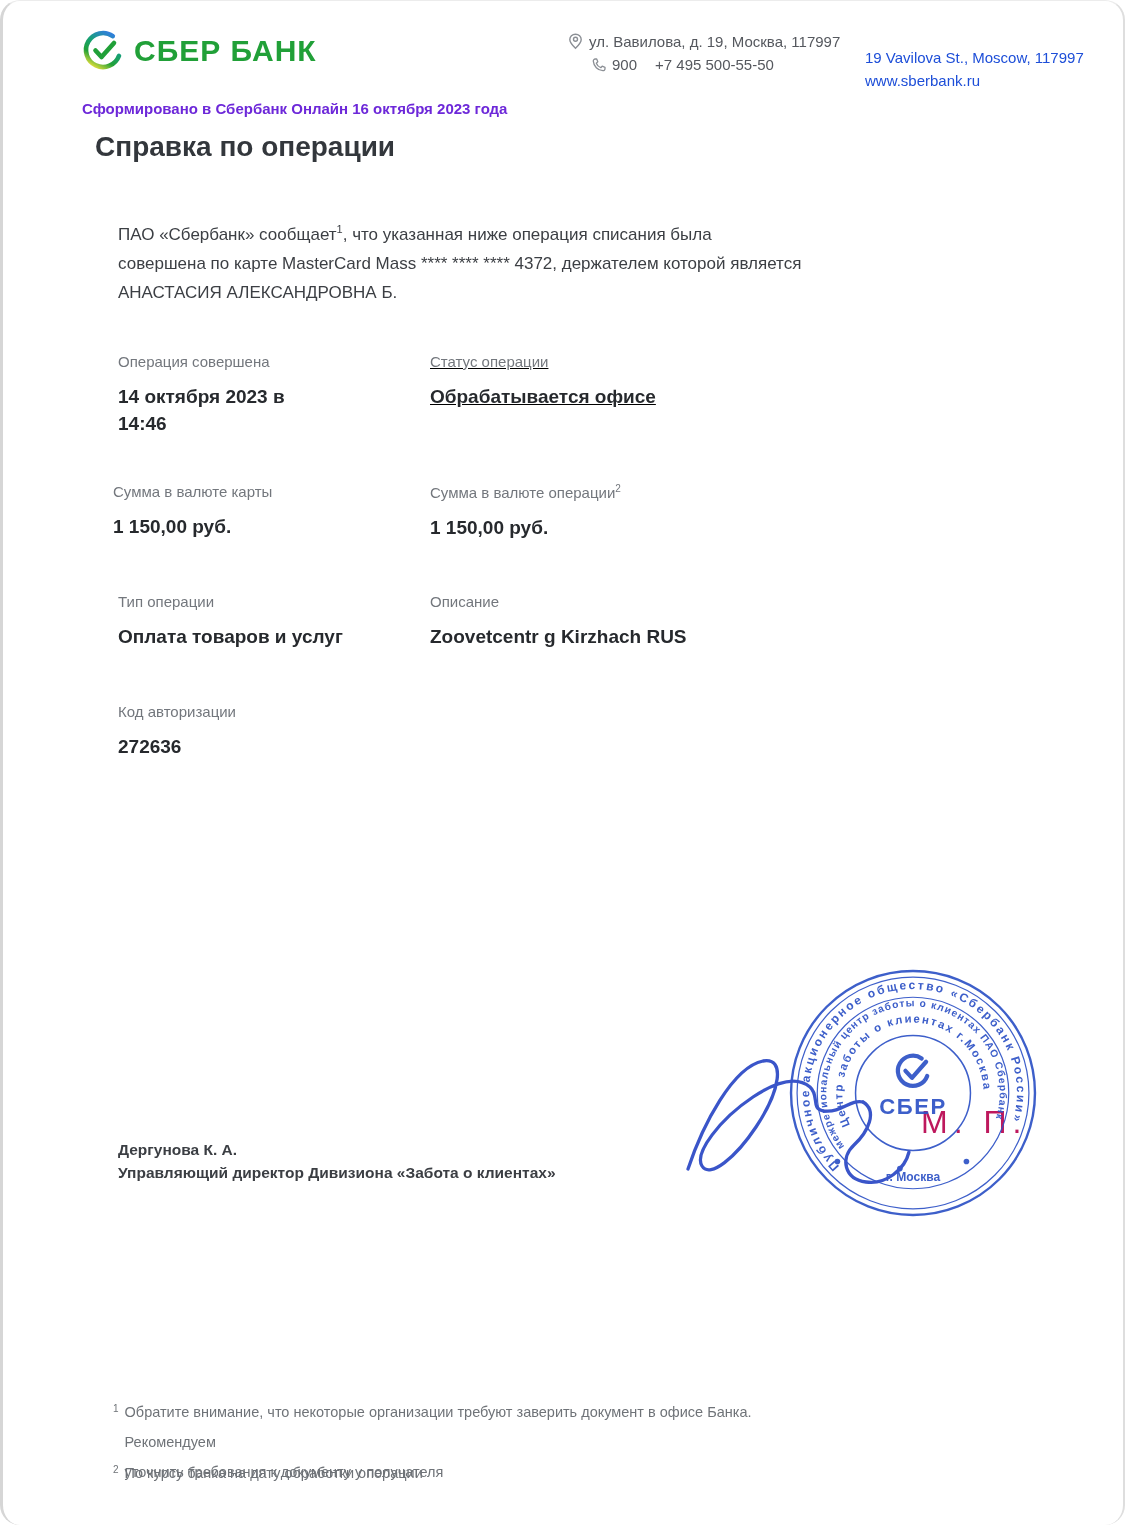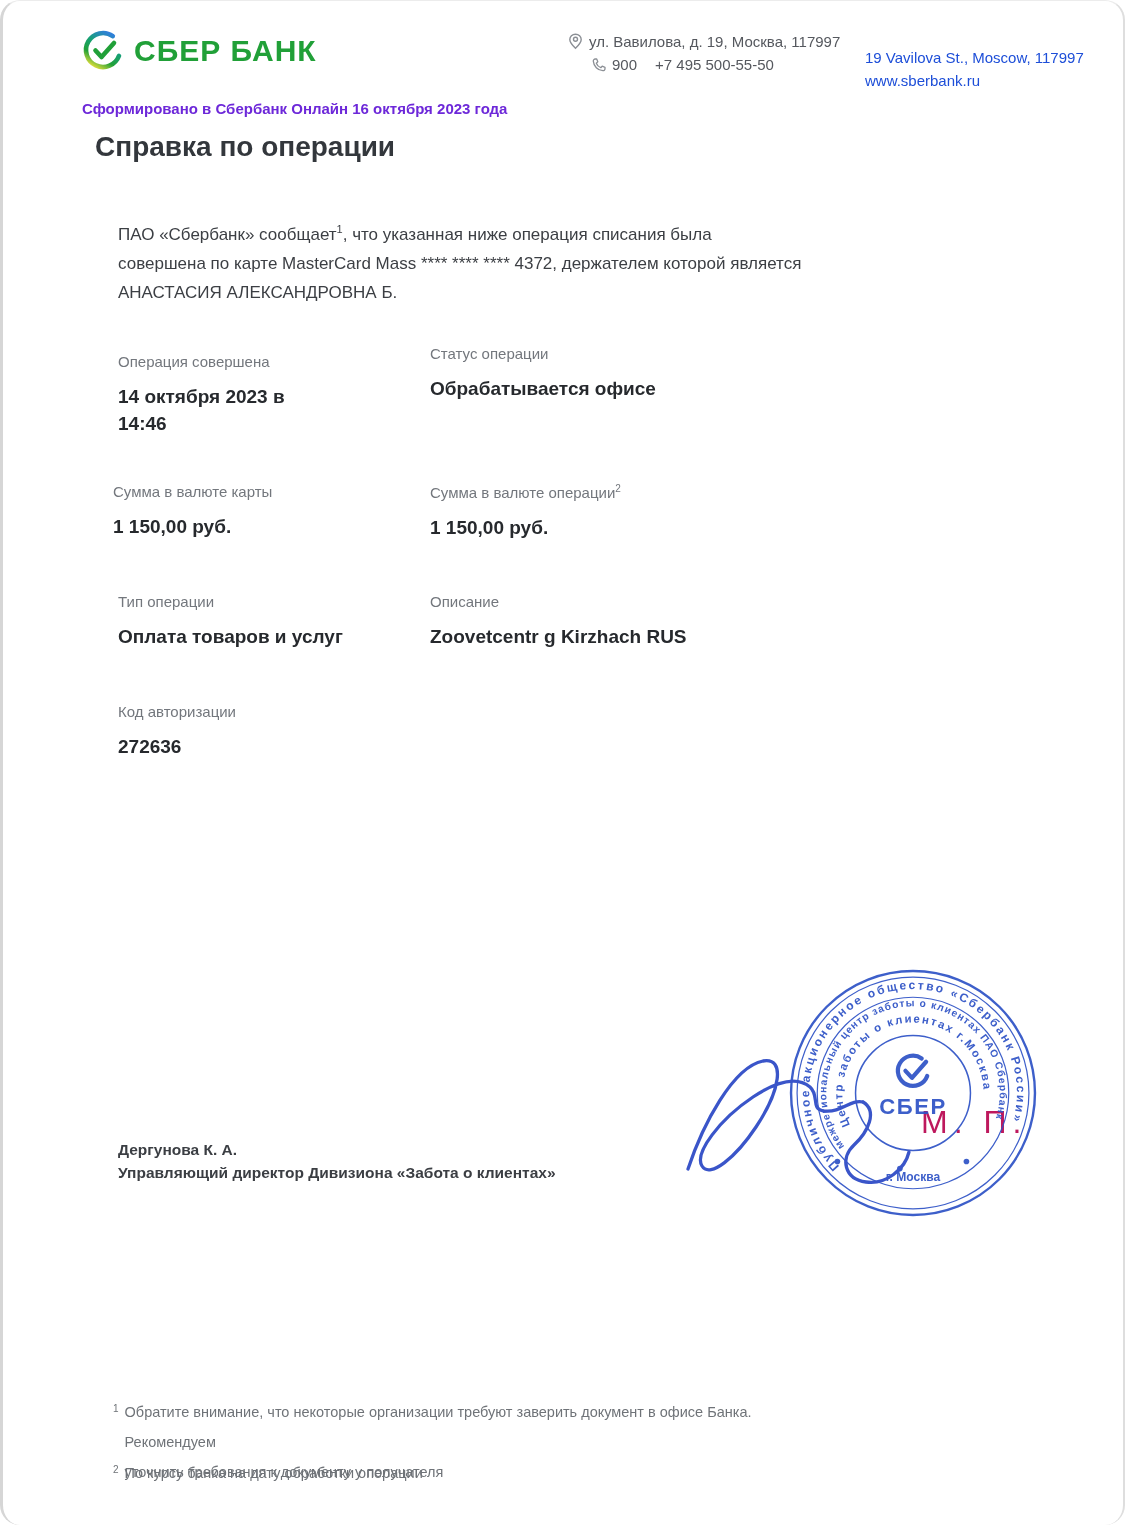--- a/index.html
+++ b/index.html
@@ -93,21 +93,21 @@
     <div><span>ПАО «Сбербанк» сообщает</span><sup>1</sup><span>, что указанная ниже операция списания была</span></div>
     <div>совершена по карте MasterCard Mass **** **** **** 4372, держателем которой является</div>
     <div>АНАСТАСИЯ АЛЕКСАНДРОВНА Б.</div>
   </div>
 
   <div class="cell" style="left:115px; top:352px;">
     <div class="flabel">Операция совершена</div>
     <div class="fvalue" style="width:230px;">14 октября 2023 в
 14:46</div>
   </div>
-  <div class="cell" style="left:427px; top:344px;">
+  <div class="cell" style="left:427px; top:352px;text-decoration:underline;">
     <div class="flabel">Статус операции</div>
     <div class="fvalue">Обрабатывается офисе</div>
   </div>
   <div class="cell" style="left:110px; top:482px;">
     <div class="flabel">Сумма в валюте карты</div>
     <div class="fvalue">1 150,00 руб.</div>
   </div>
   <div class="cell" style="left:427px; top:482px;">
     <div class="flabel"><span>Сумма в валюте операции</span><sup>2</sup></div>
     <div class="fvalue">1 150,00 руб.</div>

